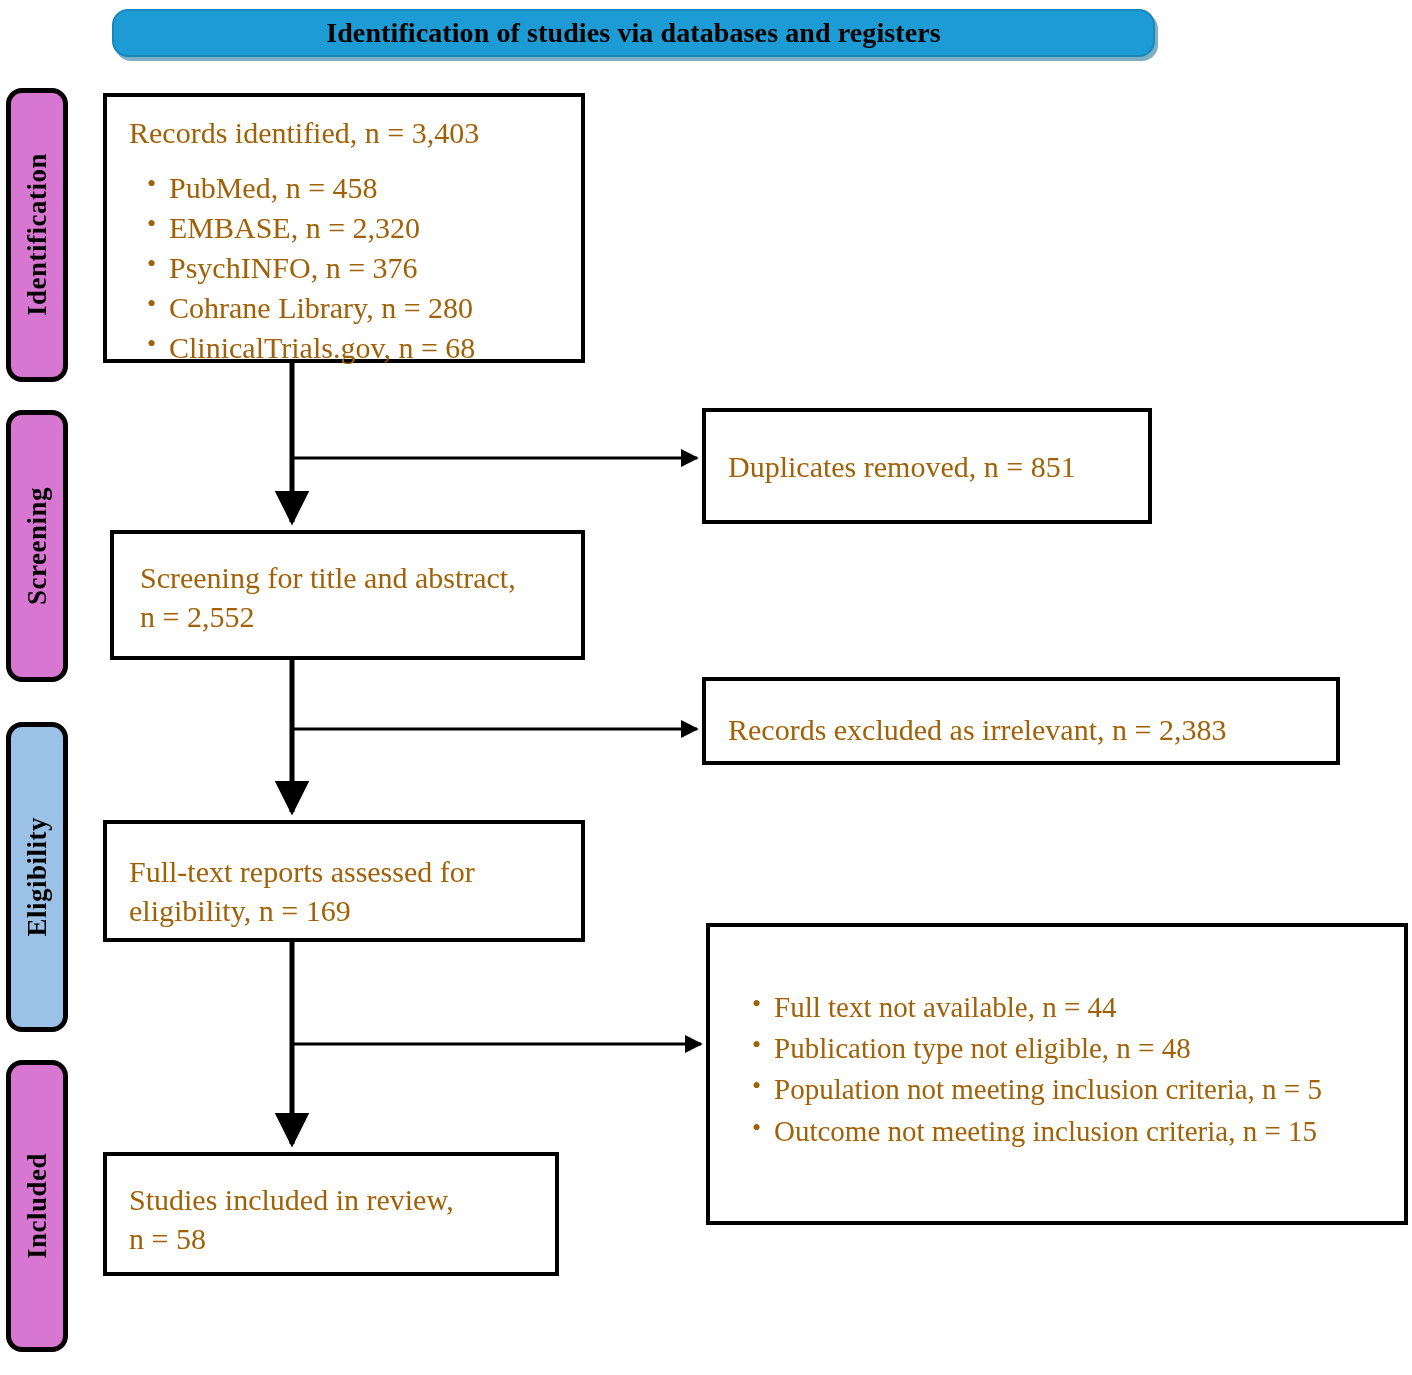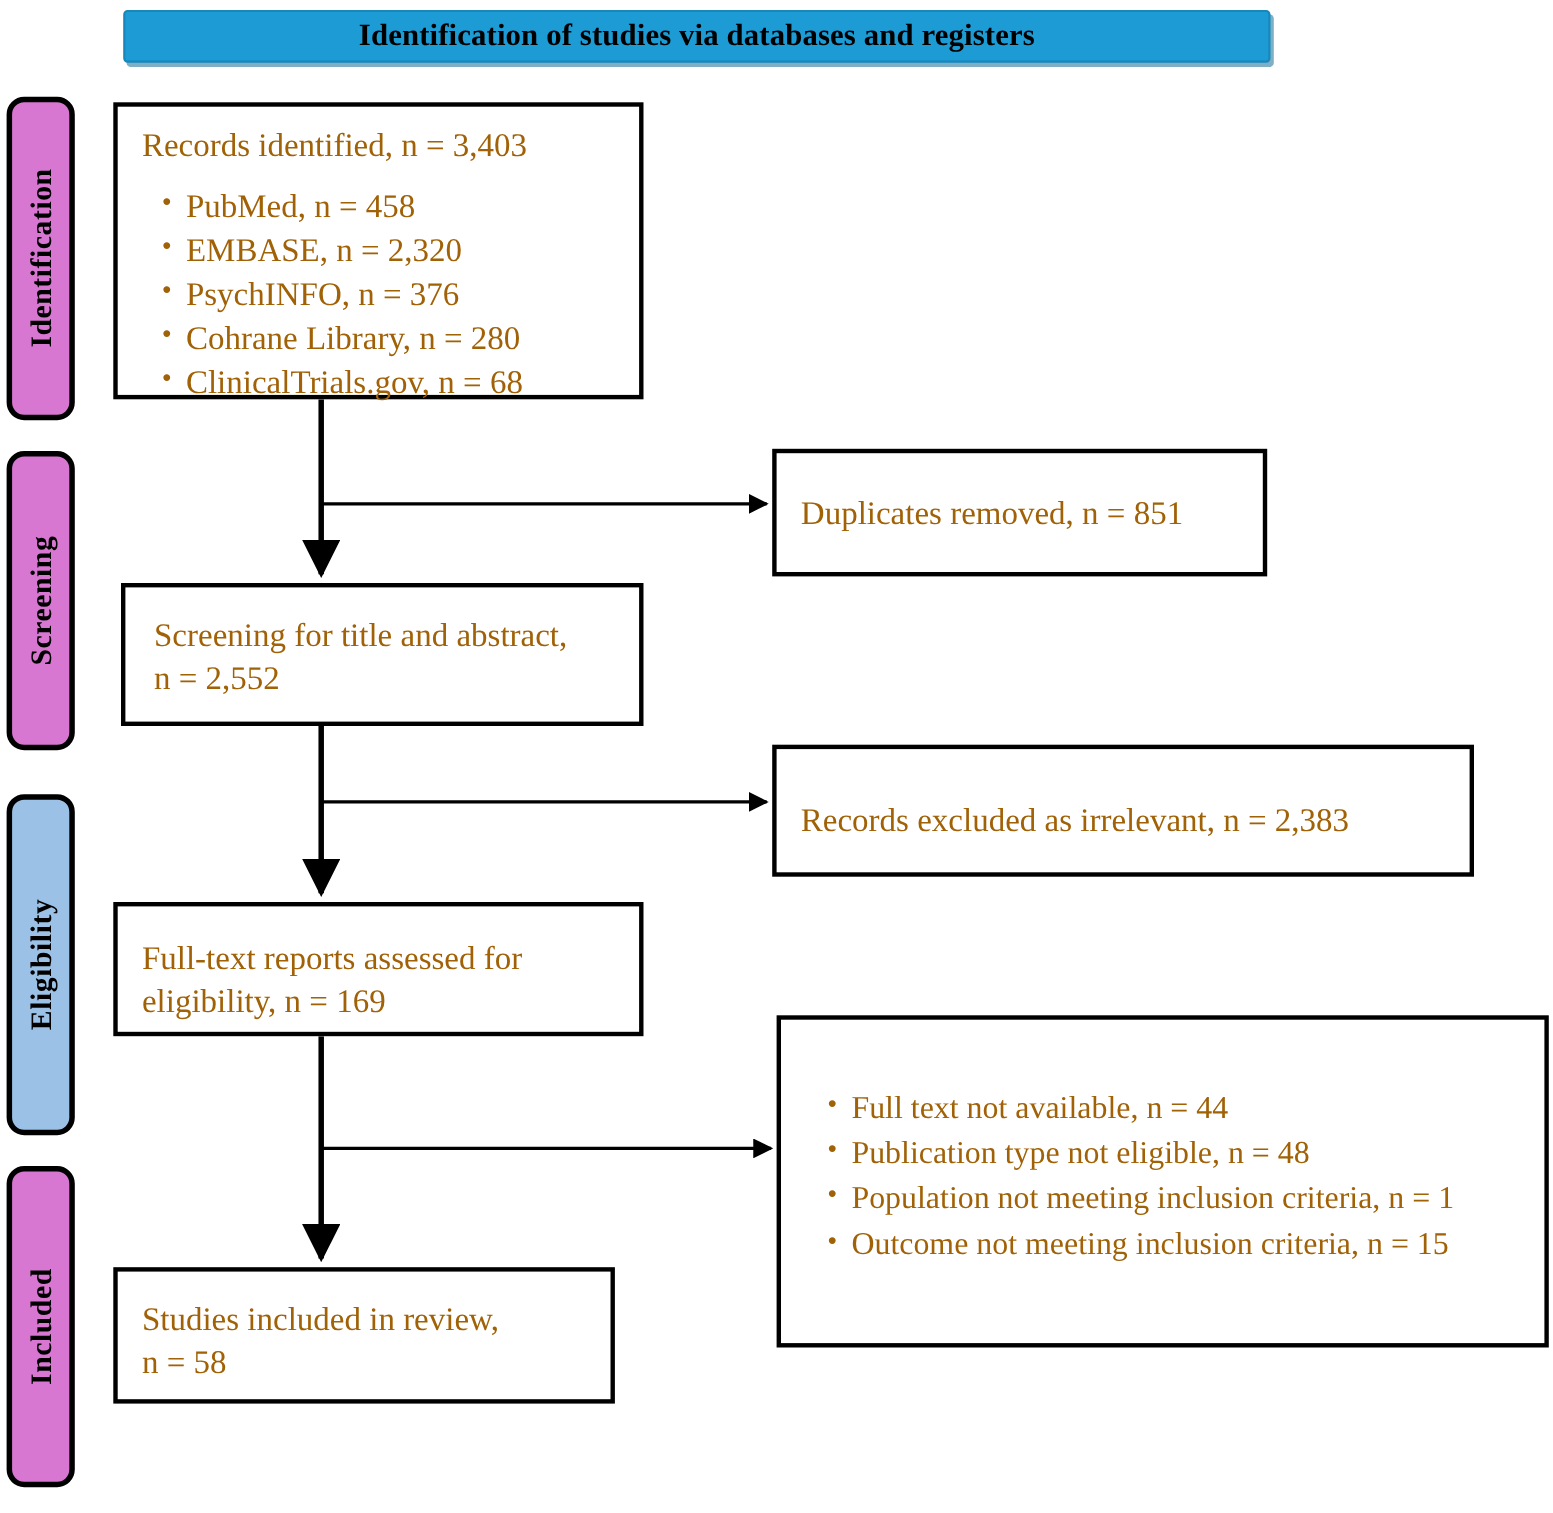--- a/index.html
+++ b/index.html
@@ -9,21 +9,21 @@
     font-family:"Liberation Serif", serif;
     color:#000000;
   }
   #stage{position:absolute;left:0;top:0;width:1412px;height:1375px;}
 
   
   .header-banner{
     position:absolute;left:112px;top:9px;width:1043px;height:48px;
     background:#1C9BD4;
     border:2px solid #1787BC;
-    border-radius:4px;
+    border-radius:16px;
     box-shadow:3px 4px 0 rgba(20,110,150,0.55);
     display:flex;align-items:center;justify-content:center;
     font-family:"Liberation Serif", serif;
     font-weight:bold;font-size:28px;color:#000;
     letter-spacing:0.1px;
     box-sizing:border-box;
   }
 
   
   .phase{
@@ -76,21 +76,21 @@
   }
 
   
   #box-identified{left:103px;top:93px;width:482px;height:270px;padding-top:16px;}
   #box-screening{left:110px;top:530px;width:475px;height:130px;padding-left:26px;padding-top:24px;}
   #box-fulltext{left:103px;top:820px;width:482px;height:122px;padding-top:28px;}
   #box-included{left:103px;top:1152px;width:456px;height:124px;padding-top:24px;}
 
   
   #box-duplicates{left:702px;top:408px;width:450px;height:116px;display:flex;align-items:center;padding-top:0;padding-bottom:0;}
-  #box-irrelevant{left:702px;top:677px;width:638px;height:120px;display:flex;align-items:center;padding-top:16px;padding-bottom:0;}
+  #box-irrelevant{left:702px;top:677px;width:638px;height:88px;display:flex;align-items:center;padding-top:16px;padding-bottom:0;}
   #box-excluded{left:706px;top:923px;width:702px;height:302px;padding-top:44px;padding-left:24px;}
 
   #box-excluded .ttl{margin-bottom:4px;}
   #box-excluded li{font-size:29px;line-height:1.42;}
   #box-identified li{font-size:30px;line-height:1.33;}
   #box-identified .ttl{margin-bottom:1px;}
 
   
   #wires{position:absolute;left:0;top:0;width:1412px;height:1375px;pointer-events:none;}
 </style>
@@ -165,21 +165,21 @@
 
   <div class="fbox" id="box-fulltext">
     <span class="ttl">Full-text reports assessed for
 eligibility, n = 169</span>
   </div>
 
   <div class="fbox" id="box-excluded">
     <ul>
       <li>Full text not available, n = 44</li>
       <li>Publication type not eligible, n = 48</li>
-      <li>Population not meeting inclusion criteria, n = 1</li>
+      <li>Population not meeting inclusion criteria, n = 5</li>
       <li>Outcome not meeting inclusion criteria, n = 15</li>
     </ul>
   </div>
 
   <div class="fbox" id="box-included">
     <span class="ttl">Studies included in review,
 n = 58</span>
   </div>
 
 </div>

